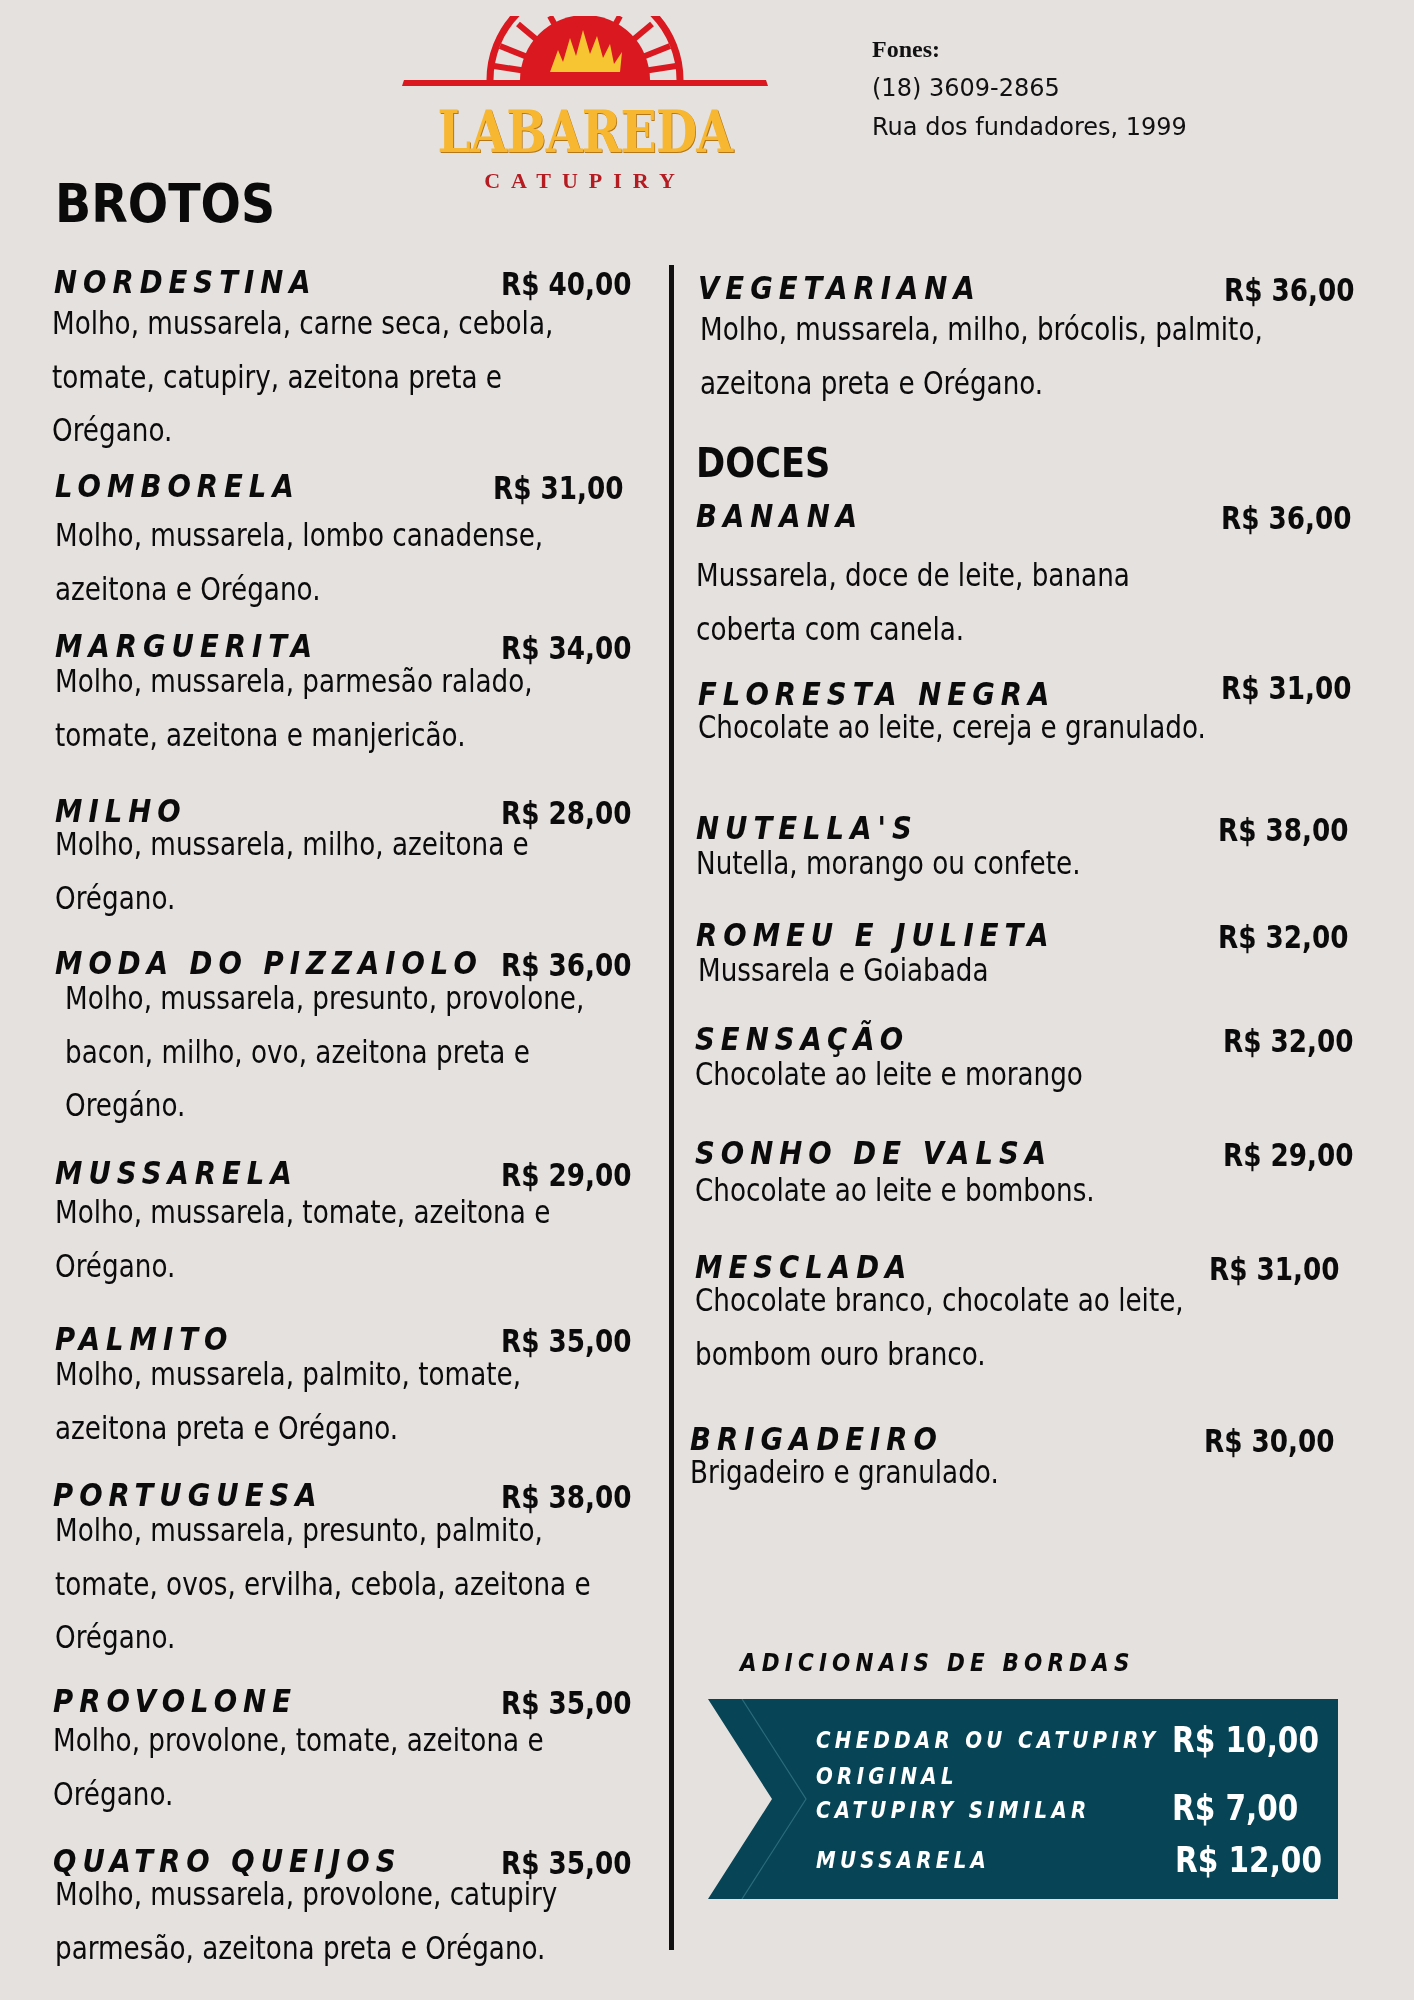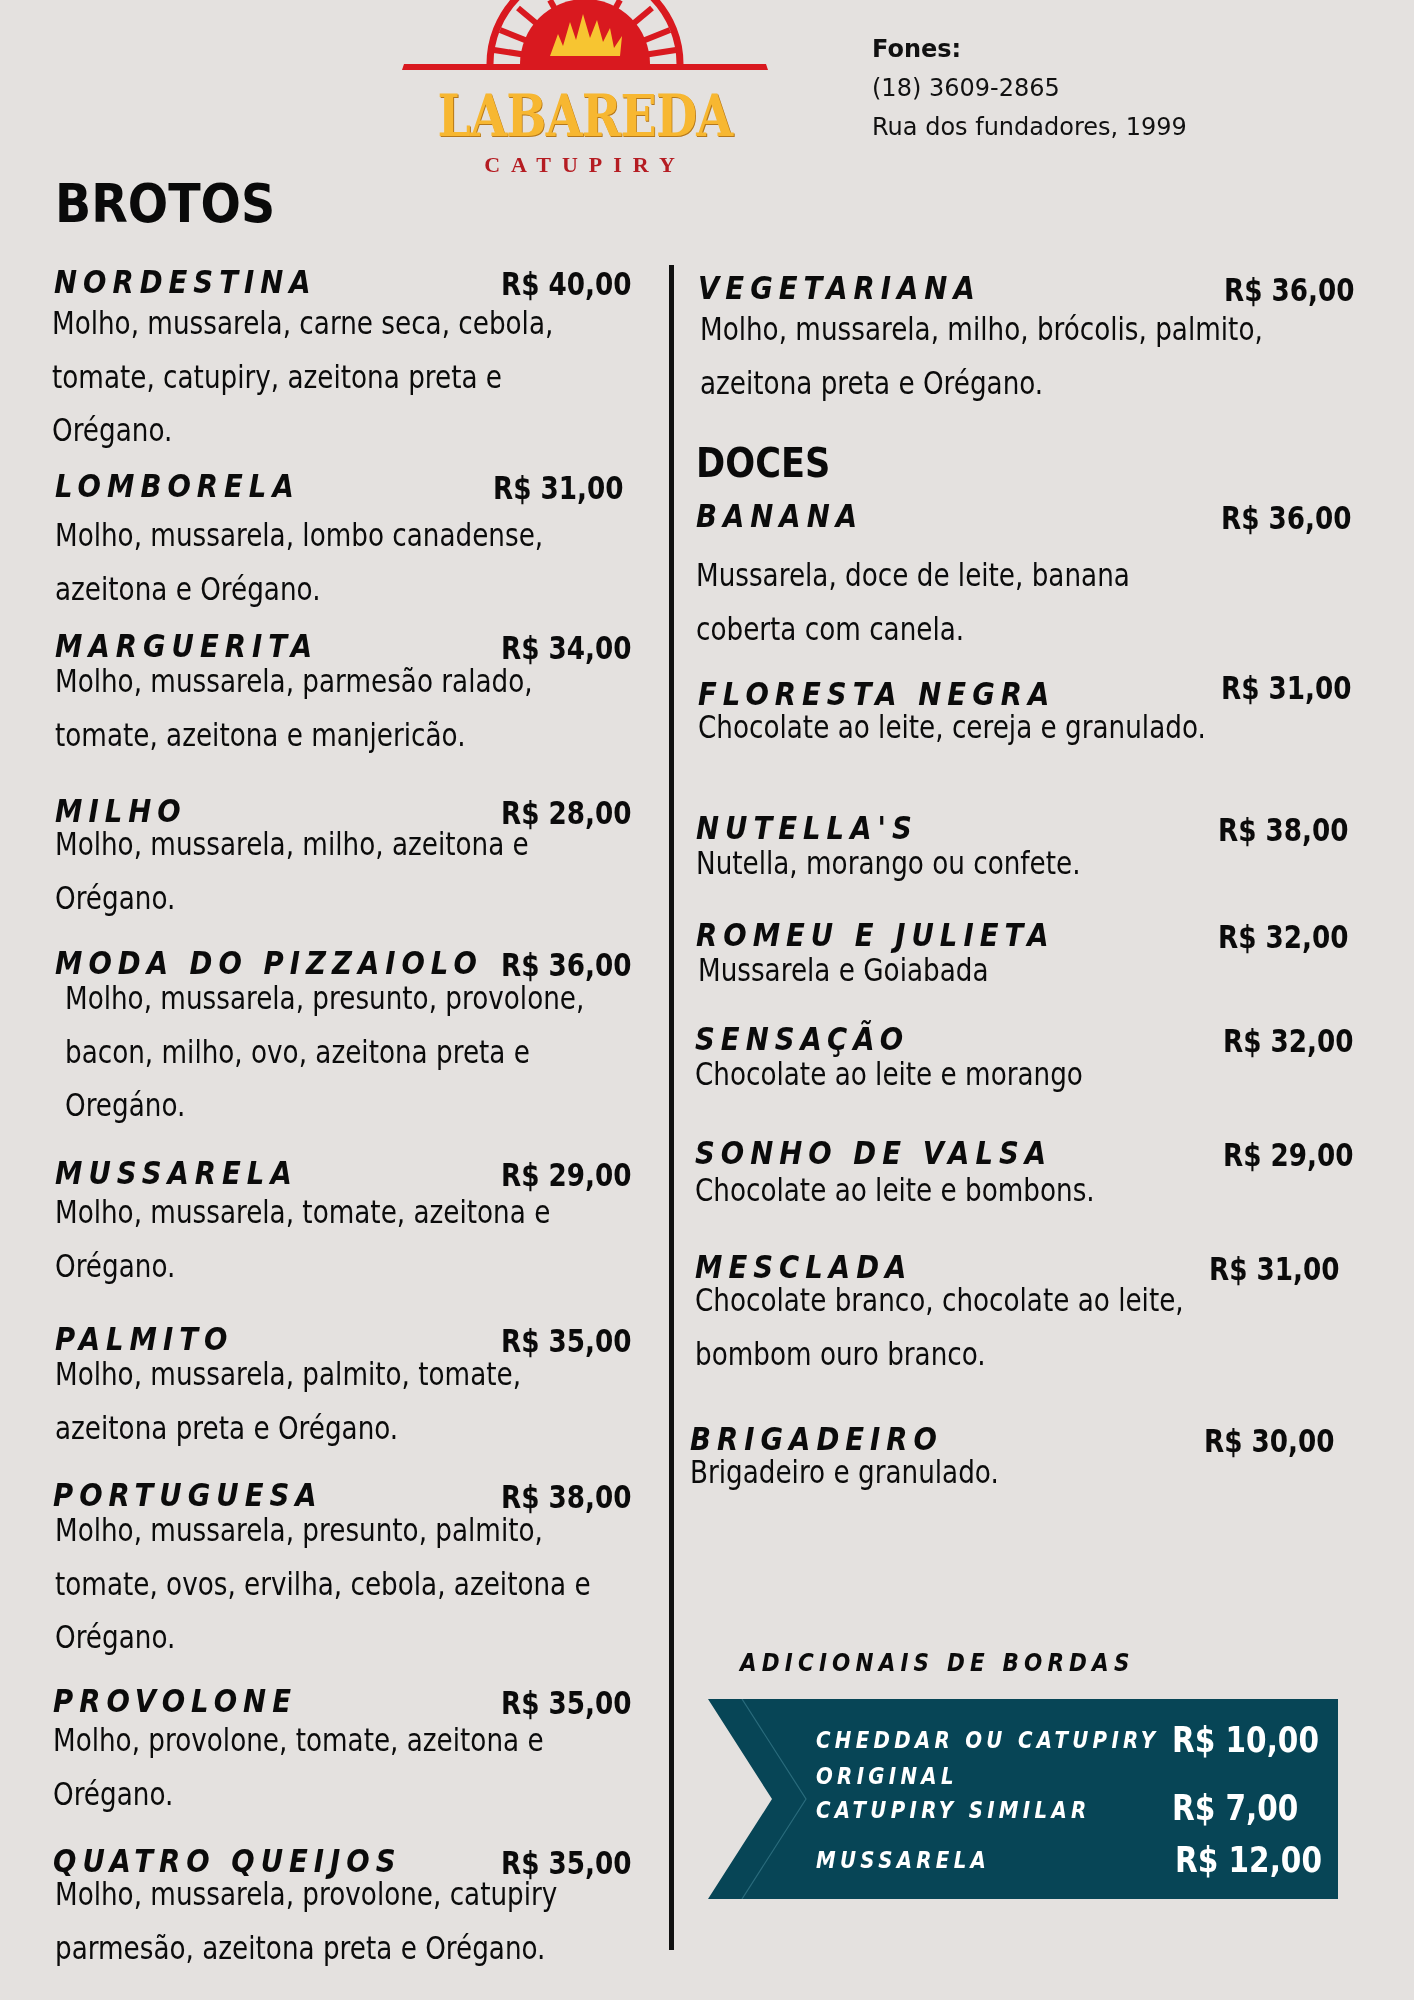--- a/index.html
+++ b/index.html
@@ -6,41 +6,41 @@
     body {
       width: 1414px; height: 2000px;
       background: #e4e1df;
       position: relative; overflow: hidden;
       font-family: "Liberation Sans", sans-serif;
       color: #0b0b0b;
     }
     .abs { position: absolute; }
 
     
-    .logo { left: 400px; top: 0; width: 370px; height: 180px; }
+    .logo { left: 400px; top: 16px; width: 370px; height: 180px; }
     .logo svg { position: absolute; left: 0; top: 0; }
     .logo-word {
       position: absolute; left: 0; width: 370px; top: 82px;
       text-align: center;
       font-family: "DejaVu Serif", serif; font-weight: bold;
       font-size: 58px; letter-spacing: -1px;
       color: #f7b731;
       transform: scaleX(0.82); transform-origin: center;
       text-shadow: 1px 1px 0 #b5771a;
     }
     .logo-sub {
       position: absolute; left: 0; width: 370px; top: 152px;
       text-align: center;
       font-family: "Liberation Serif", serif; font-weight: bold;
       font-size: 22px; letter-spacing: 11px; color: #b51c22;
     }
 
     
     .contact { left: 872px; top: 30px; width: 360px; font-family: "DejaVu Sans", sans-serif; font-size: 24px; line-height: 39px; color: #111; }
-    .contact .lbl { font-weight: bold; }
+    .contact .lbl { font-weight: bold; font-family: Liberation Serif, serif; }
 
     
     .section-title { font-family: "DejaVu Sans", sans-serif; font-weight: bold; color: #0a0a0a; transform: scaleX(0.88); transform-origin: left; }
 
     
     .item { position: absolute; }
     .item-name {
       position: absolute; left: 0; top: 0;
       font-family: "DejaVu Sans", sans-serif; font-weight: bold; font-style: italic;
       font-size: 32px; letter-spacing: 7px; white-space: nowrap;

